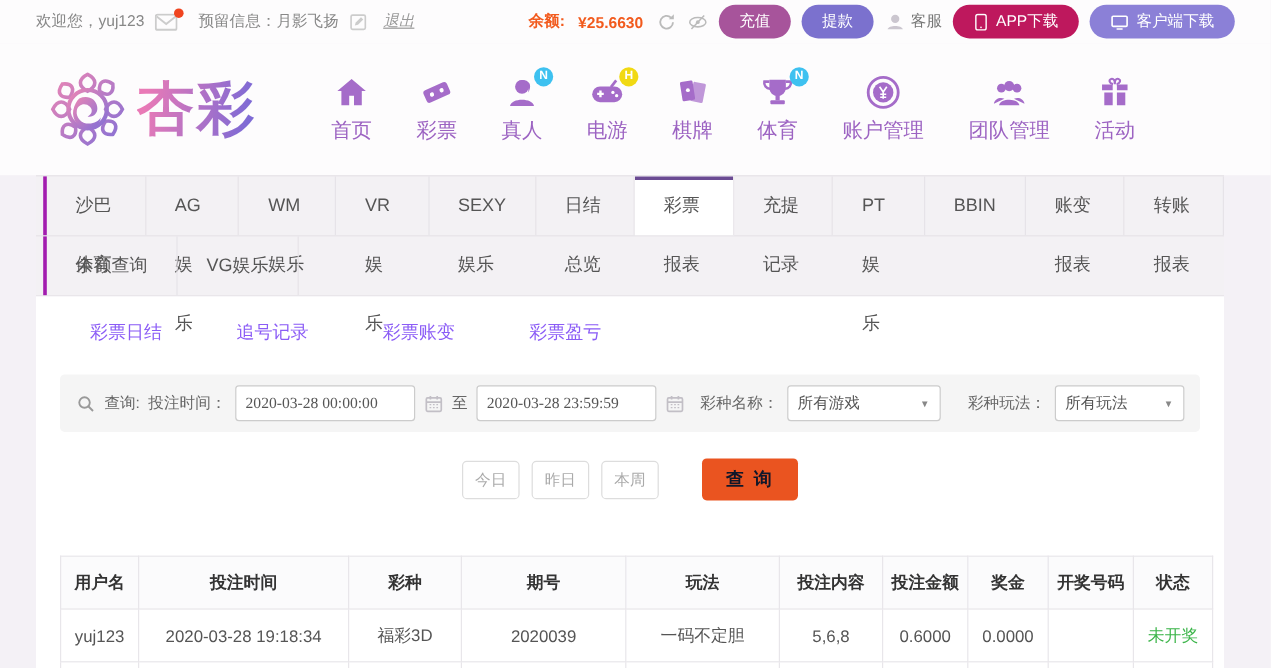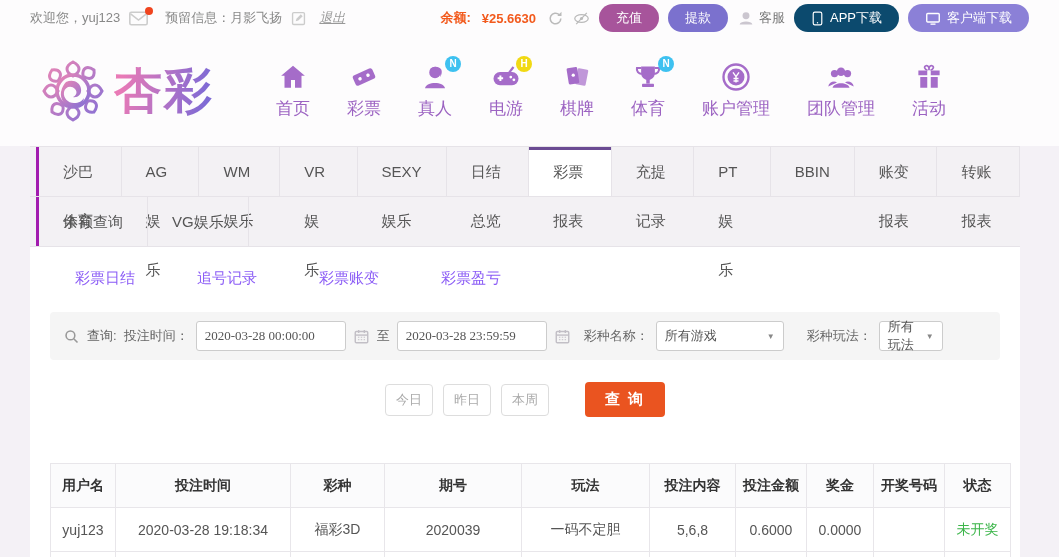--- a/index.html
+++ b/index.html
@@ -14,21 +14,21 @@
   .mail-wrap { position:relative; width:19px; height:15px; cursor:pointer; }
   .mail-dot { position:absolute; top:-4px; right:-5px; width:8px; height:8px; border-radius:50%; background:#f0441f; }
   .edit-ic { width:15px; height:15px; cursor:pointer; }
   .logout { font-style:italic; text-decoration:underline; color:#999; cursor:pointer; margin-left:4px; }
   .tb-right { margin-left:auto; display:flex; align-items:center; gap:9px; }
   .balance { font-weight:bold; color:#f25a1d; margin-right:2px; }
   .sm-ic { width:17px; height:17px; cursor:pointer; }
   .pill { border:none; color:#fff; font-size:13px; padding:5px 17px; border-radius:14px; cursor:pointer; display:flex; align-items:center; gap:6px; font-family:inherit; }
   .pill-deposit { background:#a7549b; }
   .pill-withdraw { background:#7b71ce; }
-  .pill-app { background:#0c4a6e; }
+  .pill-app { background:#be185d; }
   .pill-client { background:#8b80d7;justify-content:center; }
   .service { display:flex; align-items:center; gap:4px; color:#777; cursor:pointer; }
   .service .icn { width:18px; height:18px; }
   .pill .icn { width:13px; height:15px; }
 
   
   .header { height:110px; background:#fdfcfd; display:flex; align-items:center; padding:0 40px; }
   .brand { display:flex; align-items:center; gap:8px; cursor:pointer; }
   .flower { width:66px; height:66px; }
   .brand-name { font-size:48px; font-weight:bold; background:linear-gradient(100deg,#e97ab6 10%,#7e6ad5 90%);
@@ -54,25 +54,25 @@
   .subtab.active { background:#654a87; color:#fff; }
 
   .filterbar { margin-top:9px; background:#f5f5f5; border-radius:4px; height:48px; display:flex; align-items:center; padding:0 13px; gap:7px; font-size:13px; color:#666; }
   .filterbar .icn-search { width:17px; height:17px; }
   .f-label { white-space:nowrap; }
   .f-input { width:150px; height:30px; border:1px solid #ccc; border-radius:3px; padding:0 8px; font-size:13px; color:#555; background:#fff; font-family:Liberation Serif, serif; }
   .icn-cal { width:17px; height:17px; cursor:pointer; }
   .sel { height:30px; background:#fff; border:1px solid #ccc; border-radius:3px; display:flex; align-items:center; padding:0 8px; cursor:pointer; color:#555; }
   .sel .arr { margin-left:auto; font-size:8px; color:#888; padding-left:8px; }
   .sel-game { width:128px; }
-  .sel-play { width:64px; }
+  .sel-play { width:108px; }
 
   .quickrow { display:flex; justify-content:center; align-items:center; gap:10px; margin-top:22px; }
   .quick { background:#fff; border:1px solid #ddd; border-radius:4px; color:#aaa; font-size:13px; padding:6px 10px; cursor:pointer; font-family:inherit; }
-  .search-btn { margin-left:26px; background:#ea5420; border:none; border-radius:4px; color:#ffffff; font-size:15px; font-weight:bold; padding:8px 20px; cursor:pointer; font-family:inherit; letter-spacing:2px; }
+  .search-btn { margin-left:26px; background:#ea5420; border:none; border-radius:4px; color:#0f172a; font-size:15px; font-weight:bold; padding:8px 20px; cursor:pointer; font-family:inherit; letter-spacing:2px; }
 
   table { margin-top:46px; width:100%; border-collapse:collapse; table-layout:fixed; font-size:14px; }
   th { border:1px solid #e8e6ea; height:44px; font-weight:bold; color:#333; background:#fbfbfc; }
   td { border:1px solid #e8e6ea; height:44px; text-align:center; color:#555; overflow:hidden; white-space:nowrap; }
 </style>
 </head>
 <body>
 
 <div class="topbar">
   <div class="tb-left">

